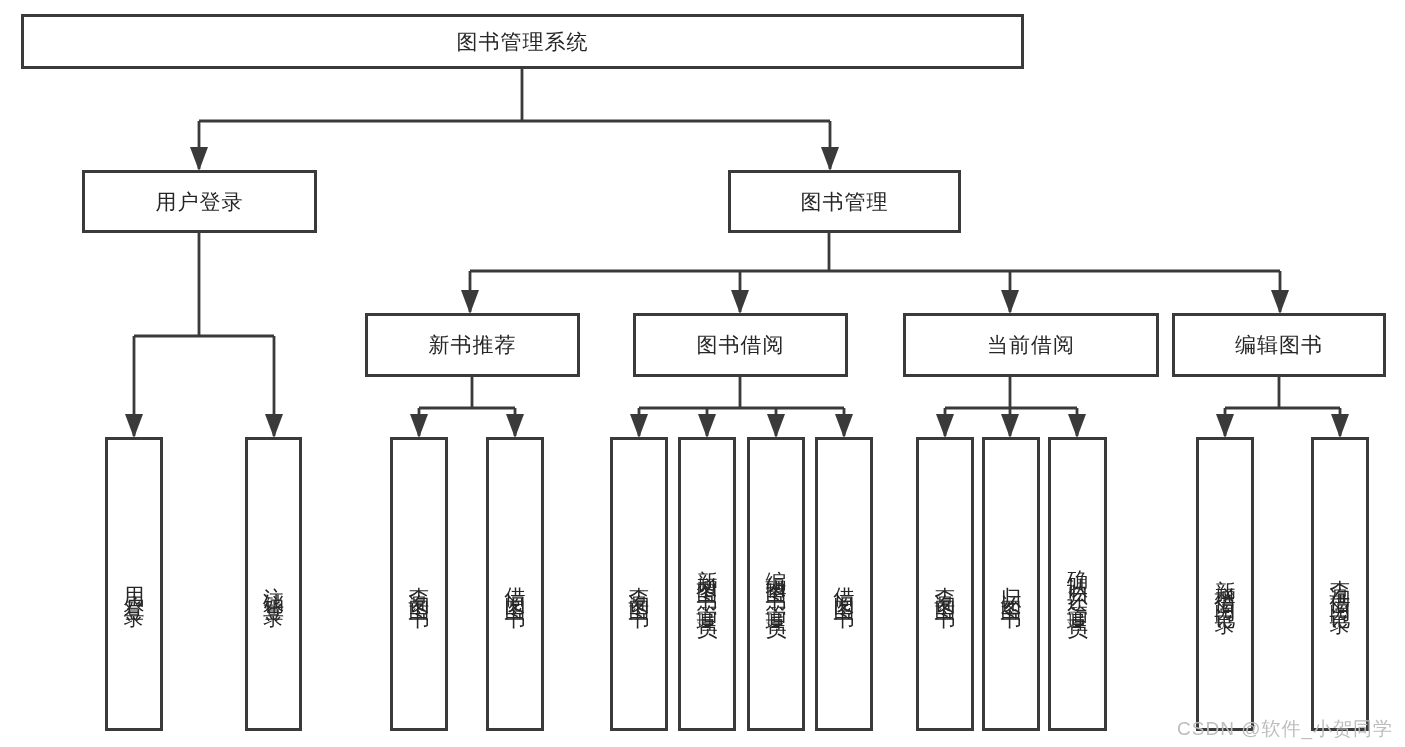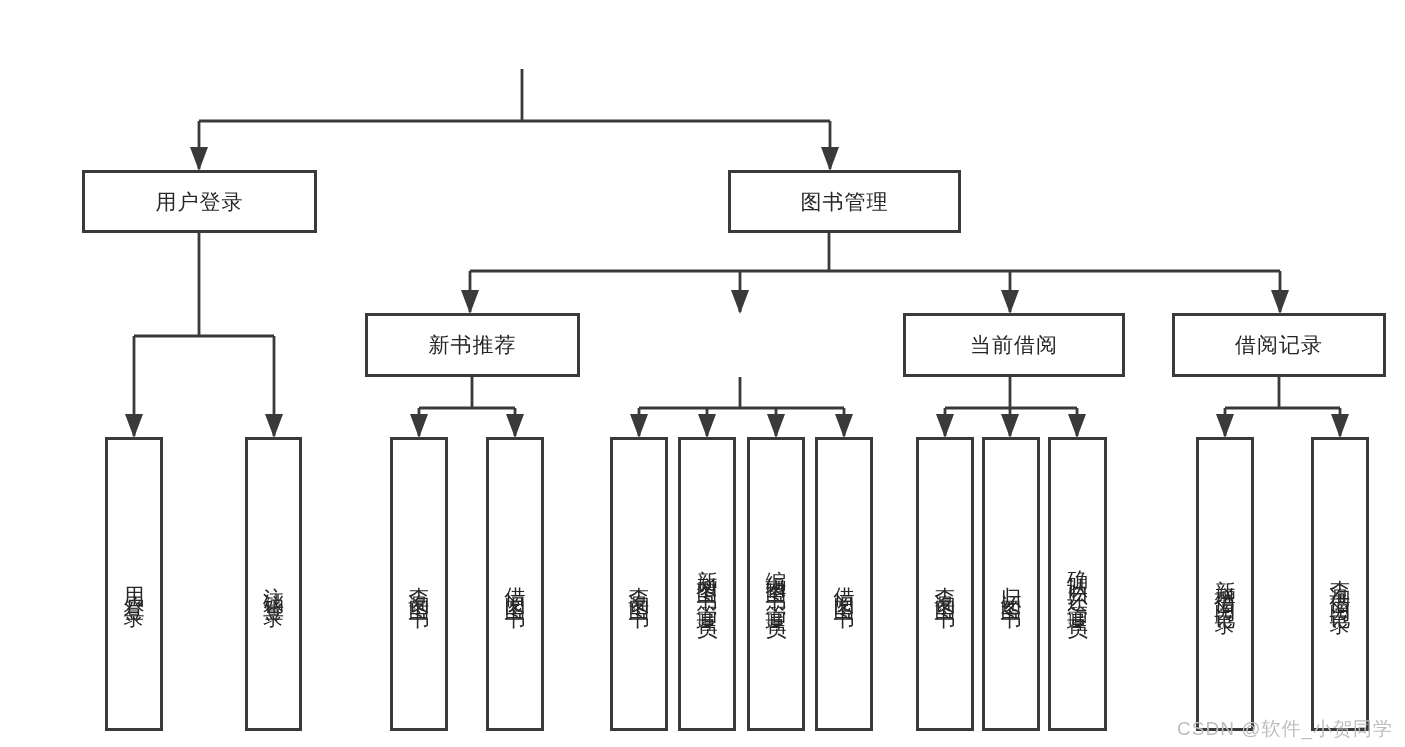--- a/index.html
+++ b/index.html
@@ -92,36 +92,42 @@
       <line x1="776" y1="408" x2="776" y2="436" marker-end="url(#arr)"></line>
       <line x1="844" y1="408" x2="844" y2="436" marker-end="url(#arr)"></line>
       <line x1="945" y1="408" x2="945" y2="436" marker-end="url(#arr)"></line>
       <line x1="1010" y1="408" x2="1010" y2="436" marker-end="url(#arr)"></line>
       <line x1="1077" y1="408" x2="1077" y2="436" marker-end="url(#arr)"></line>
       <line x1="1225" y1="408" x2="1225" y2="436" marker-end="url(#arr)"></line>
       <line x1="1340" y1="408" x2="1340" y2="436" marker-end="url(#arr)"></line>
     </g>
   </svg>
 
+  <div class="box h" style="left:21px; top:14px; width:1003px; height:55px;">
+    <span>图书管理系统</span>
+  </div>
 
   <div class="box h" style="left:82px; top:170px; width:235px; height:63px;">
     <span>用户登录</span>
   </div>
   <div class="box h" style="left:712px; top:170px; width:233px; height:63px;margin-left:16px;">
     <span>图书管理</span>
   </div>
 
   <div class="box h" style="left:365px; top:313px; width:215px; height:64px;">
     <span>新书推荐</span>
   </div>
-  <div class="box h" style="left:903px; top:313px; width:222px; height:64px;">
+  <div class="box h" style="left:633px; top:313px; width:215px; height:64px;">
+    <span>图书借阅</span>
+  </div>
+  <div class="box h" style="left:903px; top:313px; width:256px; height:64px;">
     <span>当前借阅</span>
   </div>
   <div class="box h" style="left:1172px; top:313px; width:214px; height:64px;">
-    <span>借阅记录</span>
+    <span>编辑图书</span>
   </div>
 
   <div class="box v" style="left:105px; top:437px; width:58px; height:294px;">
     <span>用户登录</span>
   </div>
   <div class="box v" style="left:245px; top:437px; width:57px; height:294px;">
     <span>注销登录</span>
   </div>
 
   <div class="box v" style="left:390px; top:437px; width:58px; height:294px;">

